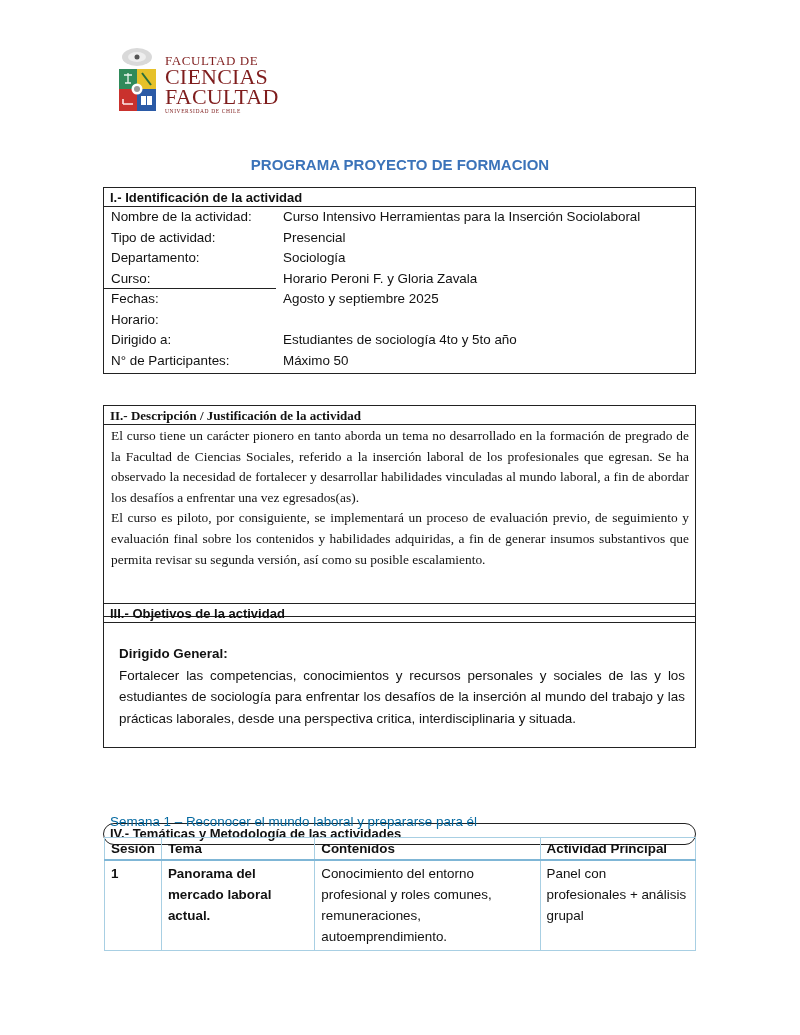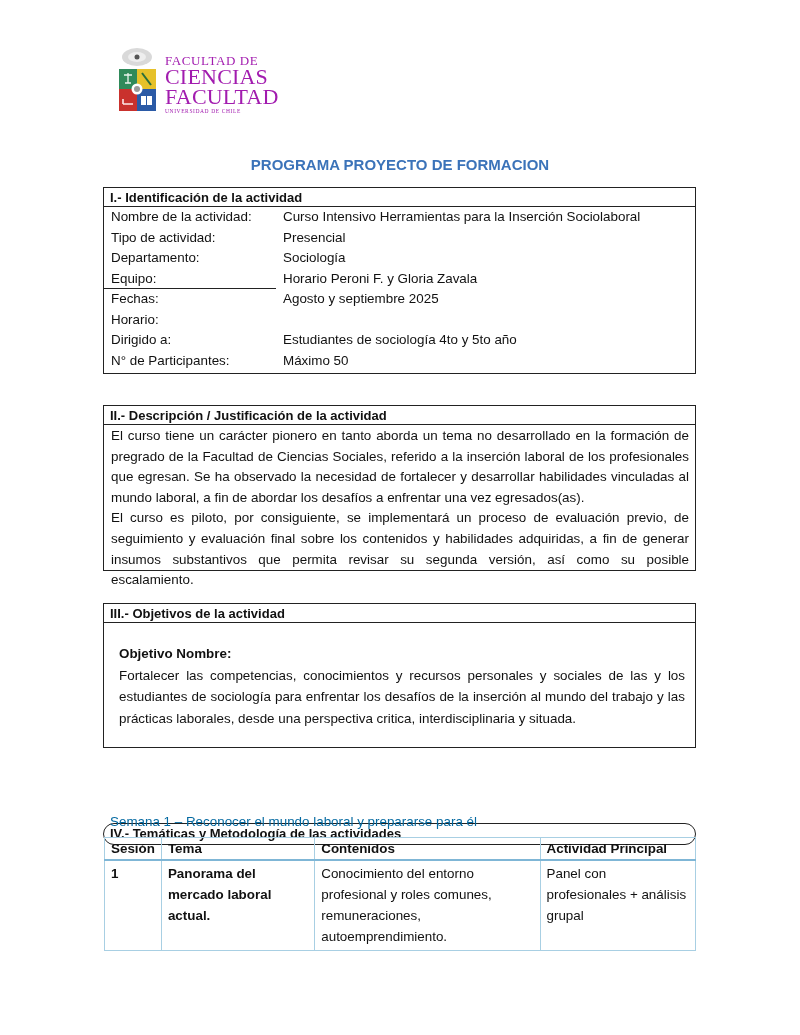--- a/index.html
+++ b/index.html
@@ -7,21 +7,21 @@
     width: 800px; height: 1035px; position: relative; overflow: hidden;
     font-family: "Liberation Sans", "DejaVu Sans", sans-serif;
     color: #111;
     font-size: 13.4px;
   }
   .abs { position: absolute; }
 
   
   .logo { left: 115px; top: 42px; width: 145px; height: 80px; }
   .logo .seal { position: absolute; left: 0; top: 0; width: 50px; height: 80px; }
-  .logo .text { position: absolute; left: 50px; top: 12px; font-family: "Liberation Serif", "DejaVu Serif", serif; color: #a21caf; }
+  .logo .text { position: absolute; left: 50px; top: 12px; font-family: "Liberation Serif", "DejaVu Serif", serif; color: #7f1d1d; }
   .logo .t1 { font-size: 13px; letter-spacing: 0.6px; line-height: 13px; }
   .logo .t2 { font-size: 22px; line-height: 20px; letter-spacing: 0.2px; }
   .logo .t3 { font-size: 22px; line-height: 20px; letter-spacing: 0.2px; }
   .logo .t4 { font-size: 5.5px; letter-spacing: 0.6px; line-height: 8px; }
 
   .doc-title {
     left: 0; width: 800px; top: 156px; text-align: center;
     color: #3b73b9; font-weight: bold; font-size: 15px;
   }
 
@@ -103,21 +103,21 @@
     </div>
     <div class="id-row">
       <span class="k">Tipo de actividad:</span>
       <span class="v">Presencial</span>
     </div>
     <div class="id-row">
       <span class="k">Departamento:</span>
       <span class="v">Sociología</span>
     </div>
     <div class="id-row">
-      <span class="k">Equipo:</span>
+      <span class="k">Curso:</span>
       <span class="v">Horario Peroni F. y Gloria Zavala</span>
     </div>
     <div class="id-row">
       <span class="k">Fechas:</span>
       <span class="v">Agosto y septiembre 2025</span>
     </div>
     <div class="id-row">
       <span class="k">Horario:</span>
       <span class="v"></span>
     </div>
@@ -125,32 +125,32 @@
       <span class="k">Dirigido a:</span>
       <span class="v">Estudiantes de sociología 4to y 5to año</span>
     </div>
     <div class="id-row">
       <span class="k">N° de Participantes:</span>
       <span class="v">Máximo 50</span>
     </div>
   </div>
 </div>
 
-<div class="box" style="top:405px; height:166px;">
+<div class="box" style="top:405px; height:212px;font-family:Liberation Serif, serif;">
   <div class="box-head">II.- Descripción / Justificación de la actividad</div>
   <div class="para">
     <p>El curso tiene un carácter pionero en tanto aborda un tema no desarrollado en la formación de pregrado de la Facultad de Ciencias Sociales, referido a la inserción laboral de los profesionales que egresan.  Se ha observado la necesidad de fortalecer y desarrollar habilidades vinculadas al mundo laboral, a fin de abordar los desafíos a enfrentar una vez egresados(as).</p>
     <p>El curso es piloto, por consiguiente, se implementará un proceso de evaluación previo, de seguimiento y evaluación final sobre los contenidos y habilidades adquiridas, a fin de generar insumos substantivos que permita revisar su segunda versión, así como su posible escalamiento.</p>
   </div>
 </div>
 
 <div class="box" style="top:603px; height:145px;">
   <div class="box-head">III.- Objetivos de la actividad</div>
   <div class="obj-body">
-    <div class="obj-label">Objetivo Nombre:</div>
+    <div class="obj-label">Dirigido General:</div>
     <p>Fortalecer las competencias, conocimientos y recursos personales y sociales de las y los estudiantes de sociología para enfrentar los desafíos de la inserción al mundo del trabajo y las prácticas laborales, desde una perspectiva critica, interdisciplinaria y situada.</p>
   </div>
 </div>
 
 <div class="box" style="top:823px; height:22px;border-radius:11px;">
   <div class="box-head" style="border-bottom:none;">IV.- Temáticas y Metodología de las actividades</div>
 </div>
 
 <div class="abs week-label">Semana 1 – Reconocer el mundo laboral y prepararse para él</div>
 

